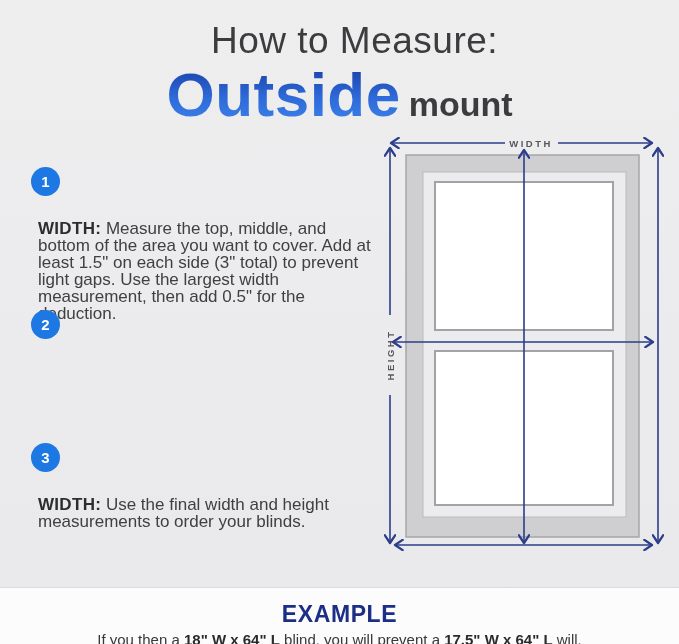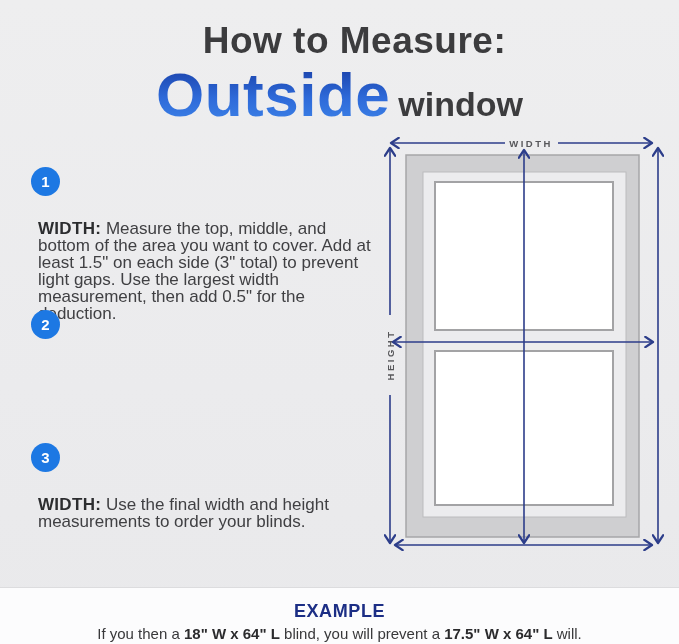--- a/index.html
+++ b/index.html
@@ -5,21 +5,21 @@
   html,body{margin:0;padding:0;}
   .canvas{
     position:relative;
     width:679px;height:644px;
     overflow:hidden;
     background:linear-gradient(180deg,#eeeeef 0%,#ebebed 60%,#e9e9eb 100%);
     font-family:"Liberation Sans",sans-serif;
   }
   
   .title{position:absolute;top:22px;left:0;width:679px;text-align:center;line-height:1.05;}
-  .title-line1{font-size:37px;font-weight:700;color:#3c3c3e;letter-spacing:.5px;padding-left:30px;}
+  .title-line1{font-size:37px;font-weight:400;color:#3c3c3e;letter-spacing:.5px;padding-left:30px;}
   .title-line2{margin-top:1px;}
   .title-hl{
     font-size:62px;font-weight:700;letter-spacing:.5px;
     color:#1d55c9;
   }
   @supports (-webkit-background-clip:text){
     .title-hl{
       background:linear-gradient(180deg,#16399f 0%,#2e6ad9 55%,#3f86ea 100%);
       -webkit-background-clip:text;background-clip:text;
       -webkit-text-fill-color:transparent;color:transparent;
@@ -51,36 +51,36 @@
     font-size:9.5px;font-weight:600;fill:#57575a;letter-spacing:2.5px;
   }
   
   .example{
     position:absolute;left:0;top:587px;width:679px;height:57px;
     background:#fcfcfd;border-top:1px solid #dcdcde;
     text-align:center;
   }
   .example-heading{
     margin-top:13px;
-    font-size:18px;font-weight:700;color:#1c2e85;letter-spacing:.6px;
+    font-size:23px;font-weight:700;color:#1c2e85;letter-spacing:.6px;
   }
   .example-line{
     margin-top:3px;
     font-size:15px;color:#38383a;
   }
   .example-line b{font-weight:700;color:#2b2b2d;}
 </style>
 </head>
 <body>
 
 <div class="canvas">
 
   <header class="title">
     <div class="title-line1">How to Measure:</div>
-    <div class="title-line2"><span class="title-hl">Outside</span><span class="title-suffix">window</span></div>
+    <div class="title-line2"><span class="title-hl">Outside</span><span class="title-suffix">mount</span></div>
   </header>
 
   <section class="step step-1">
     <div class="step-badge">1</div>
     <p class="step-text"><strong>WIDTH:</strong><span> Measure the top, middle, and bottom of the area you want to cover. Add at least 1.5" on each side (3" total) to prevent light gaps. Use the largest width measurement, then add 0.5" for the deduction.</span></p>
   </section>
 
   <section class="step step-2">
     <div class="step-badge">2</div>
   </section>

